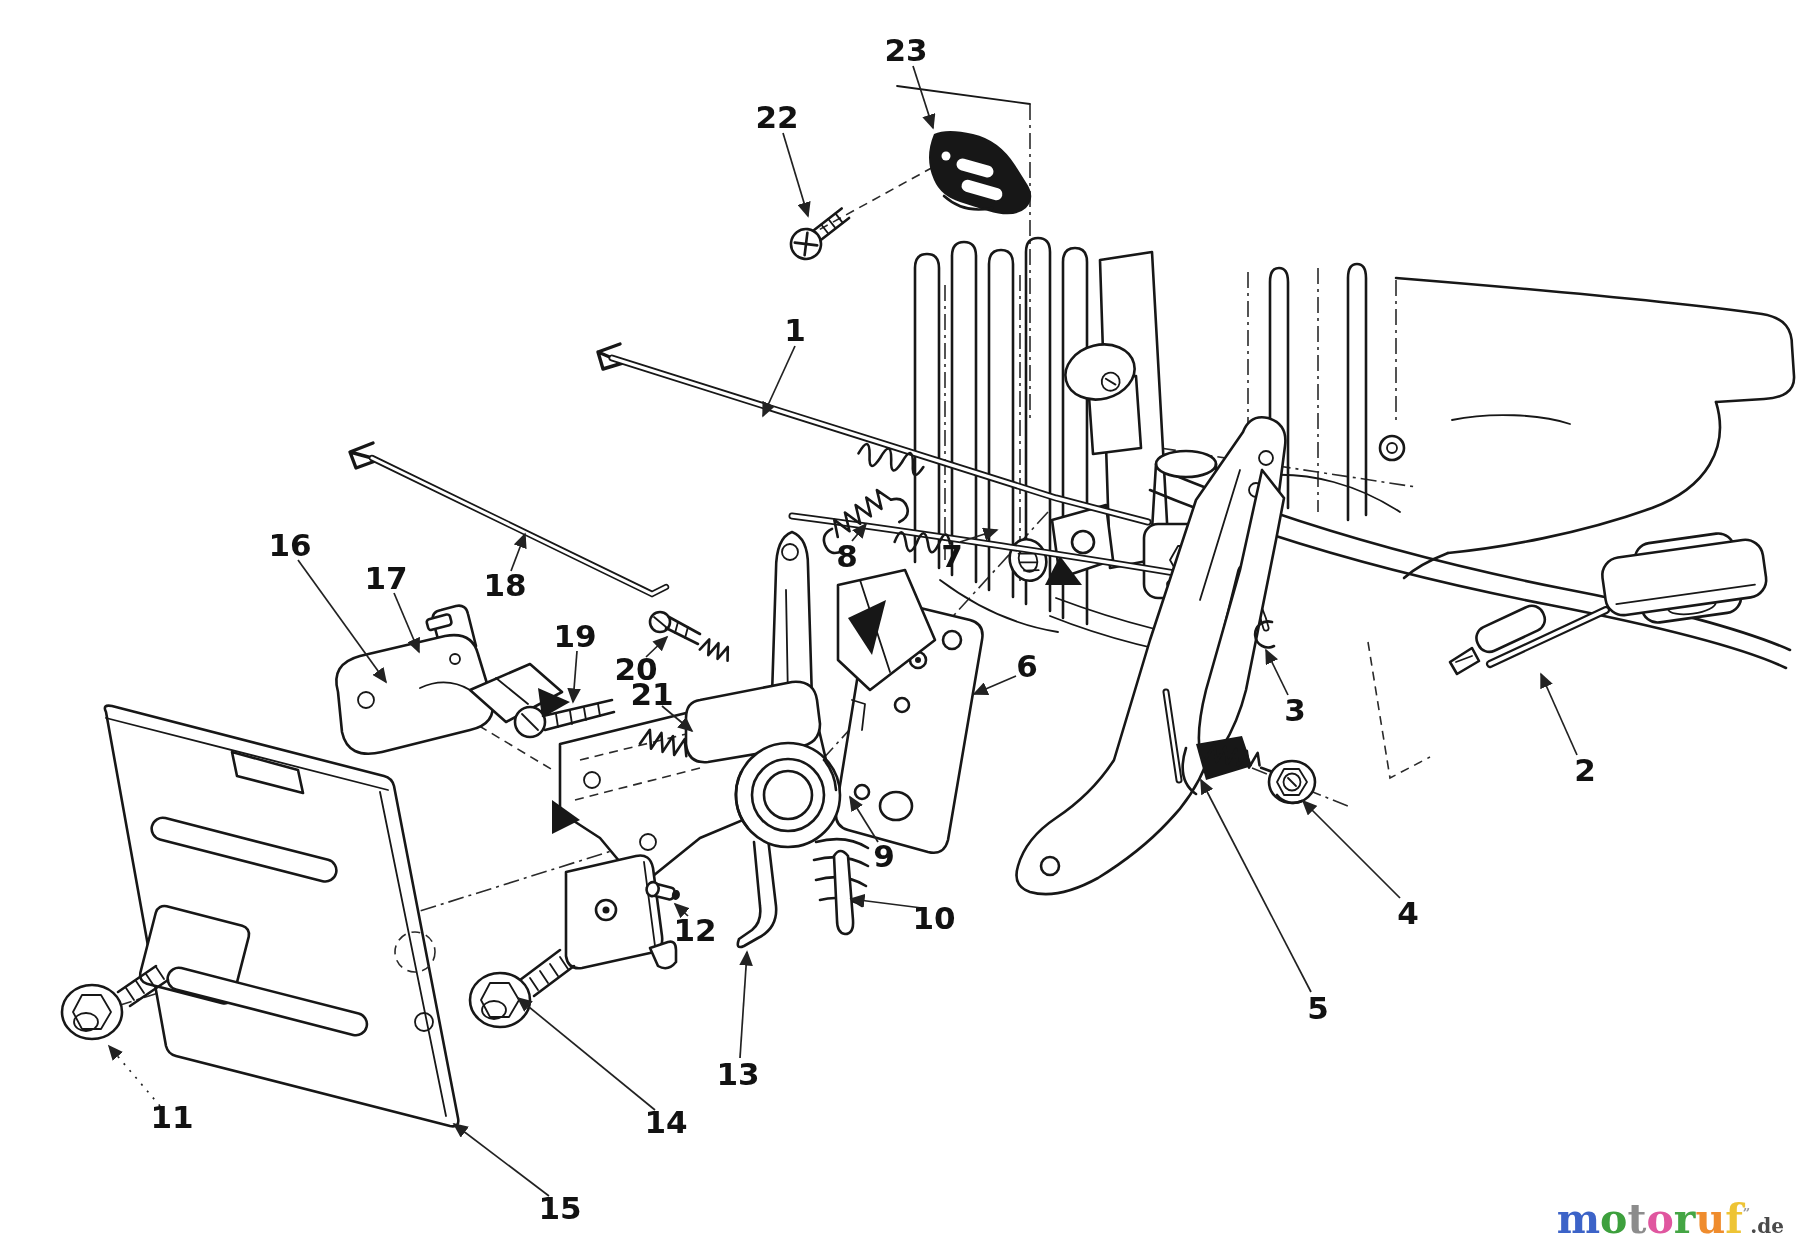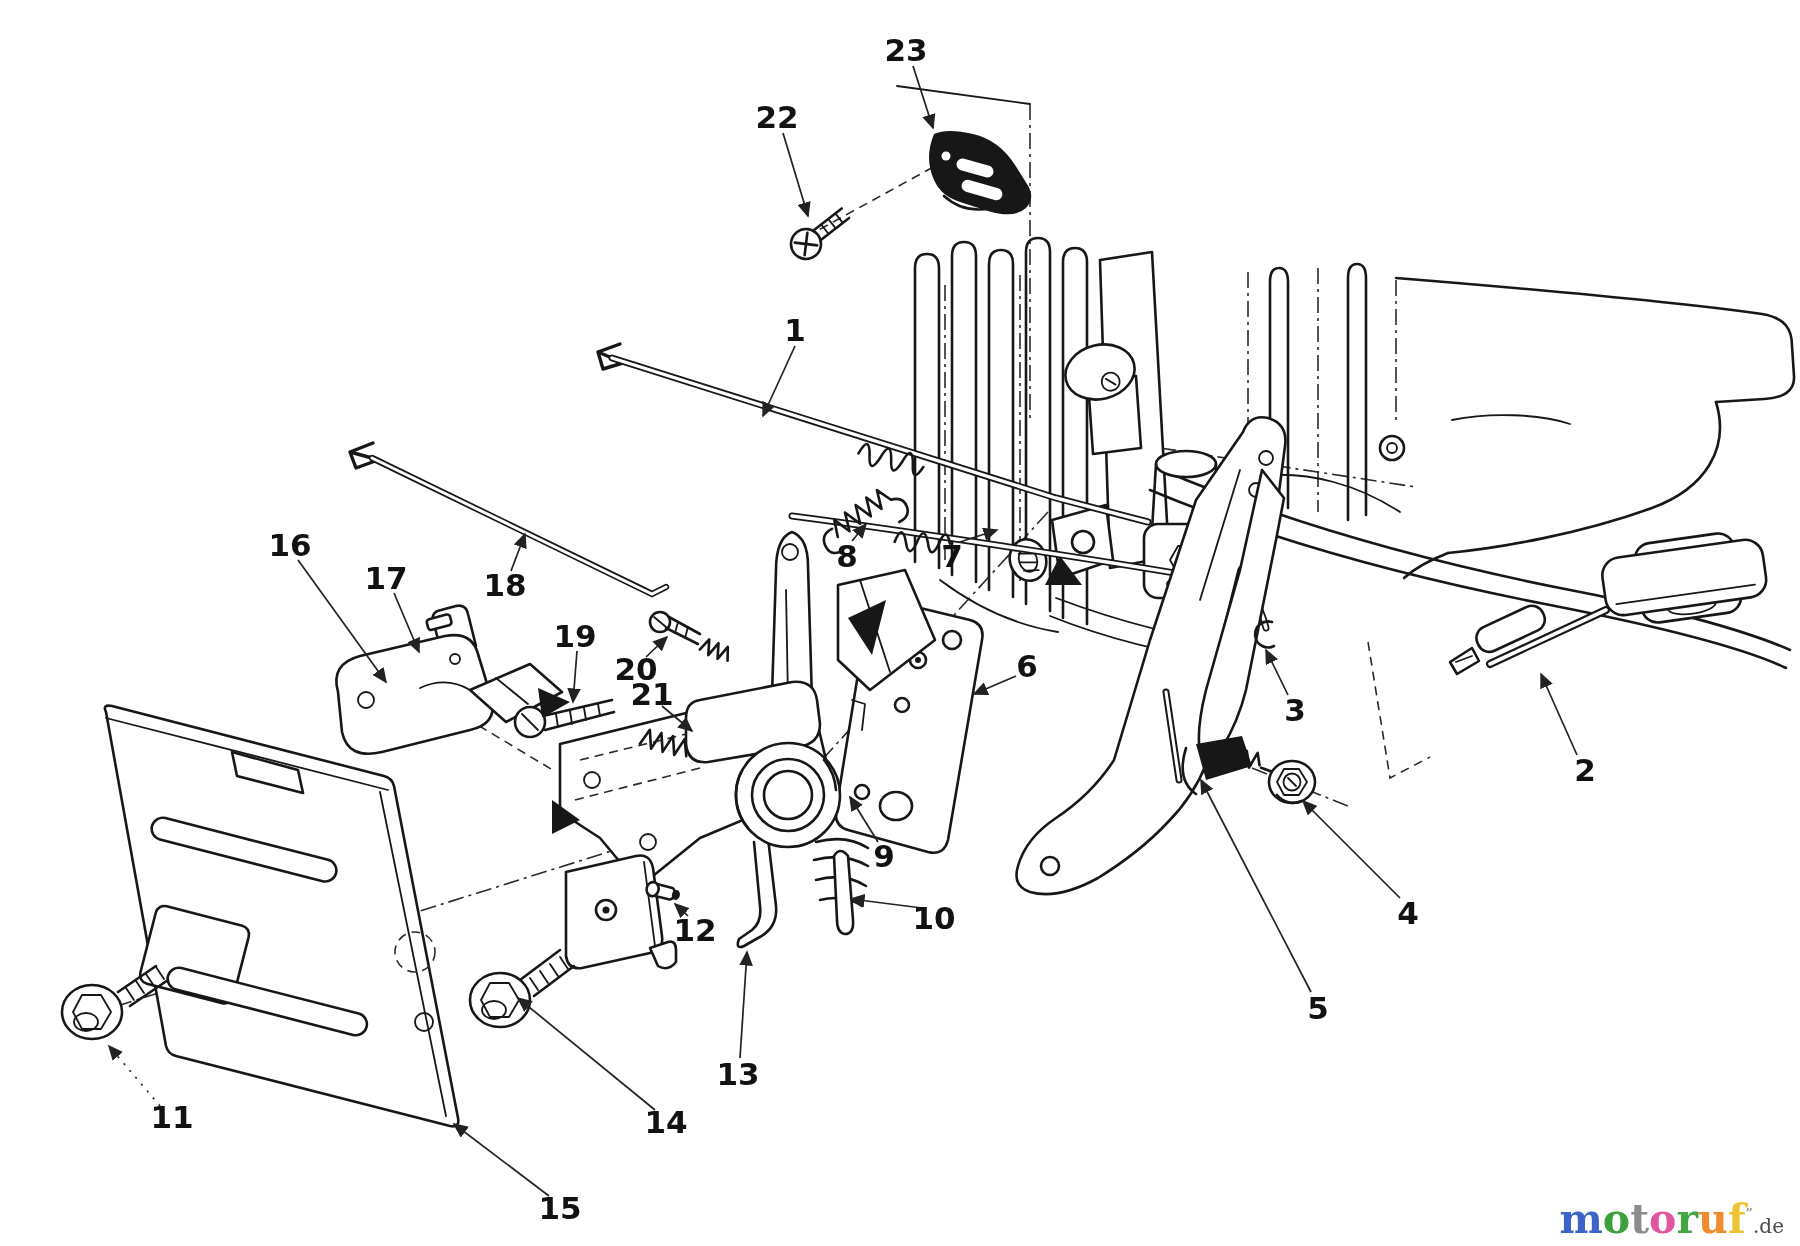--- a/index.html
+++ b/index.html
@@ -11,21 +11,21 @@
   .thin{stroke-width:1.8}
   .thick{stroke-width:3.4}
   .blk{fill:#171717;stroke:none}
   .dd{stroke:#2a2a2a;stroke-width:1.6;fill:none;stroke-dasharray:16 5 3 5}
   .dsh{stroke:#2a2a2a;stroke-width:1.6;fill:none;stroke-dasharray:9 6}
   .leader{stroke:#222222;stroke-width:1.7;fill:none}
   .pnum{font-family:"DejaVu Sans",sans-serif;font-weight:bold;font-size:31px;fill:#121212;
         text-anchor:middle;dominant-baseline:central}
   .wm{position:absolute;right:16px;bottom:6px;font-family:"DejaVu Serif",serif;
       font-weight:bold;font-size:41px;line-height:1;cursor:pointer;user-select:none}
-  .wm .suffix{font-size:20px;font-weight:normal}
+  .wm .suffix{font-size:20px;font-weight:bold}
   .wm .mark{font-size:13px;color:#9a9a9a;vertical-align:super}
 </style>
 </head>
 <body>
 
 <div class="stage">
 
 <svg id="diagram" width="1800" height="1246" viewBox="0 0 1800 1246">
   <defs>
     <marker id="arr" markerWidth="10" markerHeight="8" refX="8" refY="4" orient="auto">

